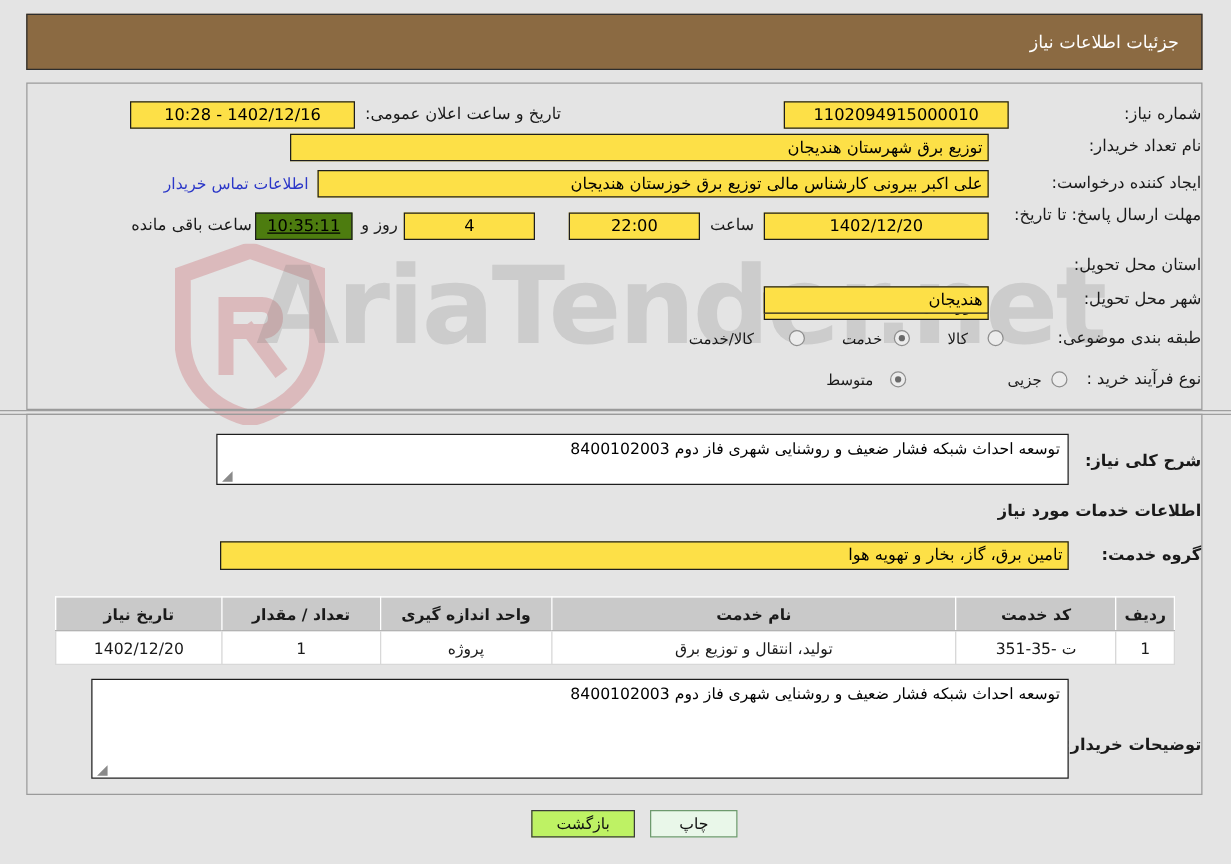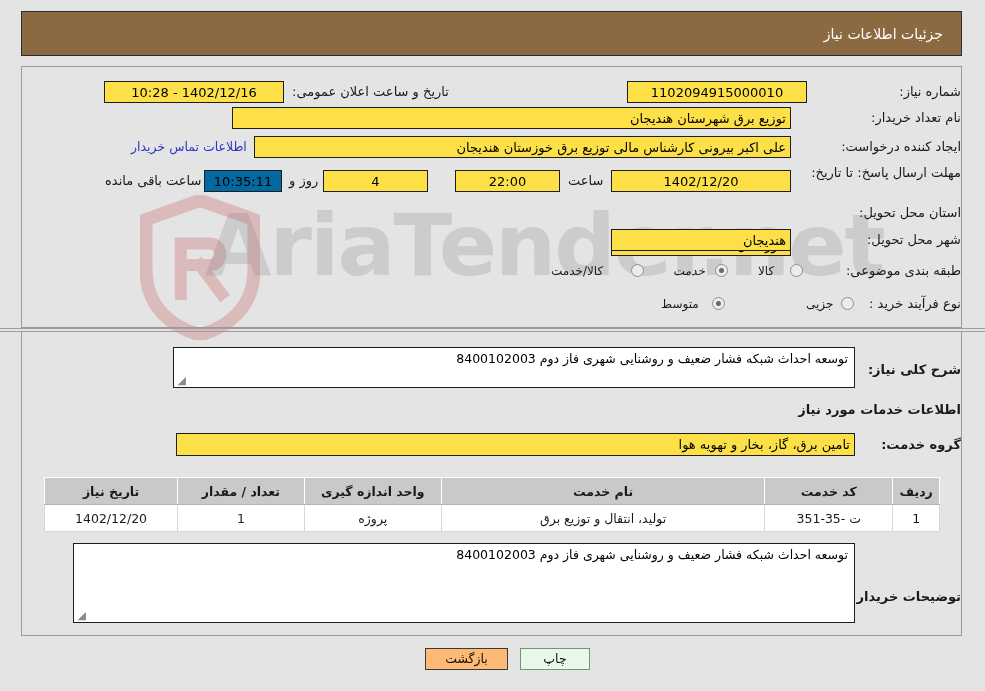--- a/index.html
+++ b/index.html
@@ -101,21 +101,21 @@
     color: #000;
     display: flex;
     align-items: center;
     z-index: 4;
     padding: 0 4px;
     white-space: nowrap;
     overflow: hidden;
   }
   .fld.ctr { justify-content: center; }
   .fld.rgt { justify-content: flex-start; }
-  .fld.timer { background: #0369a1; justify-content: center; }
+  .fld.timer { background: #4d7c0f; justify-content: center; text-decoration: underline; }
 
   
   .radio {
     position: absolute;
     width: 13px; height: 13px;
     border-radius: 50%;
     border: 1px solid #8e8e8e;
     background: #ececec;
     box-sizing: border-box;
     z-index: 4;
@@ -184,21 +184,21 @@
     font-size: 12.5px;
     box-sizing: border-box;
     border: 1px solid;
     text-align: center;
     line-height: 20px;
     height: 22px;
     cursor: pointer;
     z-index: 4;
   }
   #btn-print  { left: 520px; top: 648px; width: 70px; background: #e9f7e9; border-color: #6e9a6e; color: #111; }
-  #btn-back   { left: 425px; top: 648px; width: 83px; background: #fdba74; border-color: #3a3a3a; color: #111; }
+  #btn-back   { left: 425px; top: 648px; width: 83px; background: #bef264; border-color: #3a3a3a; color: #111; }
 
   
   .divider {
     position: absolute;
     left: 0; width: 985px;
     height: 1px;
     background: #9e9e9e;
     z-index: 2;
   }
 </style>

